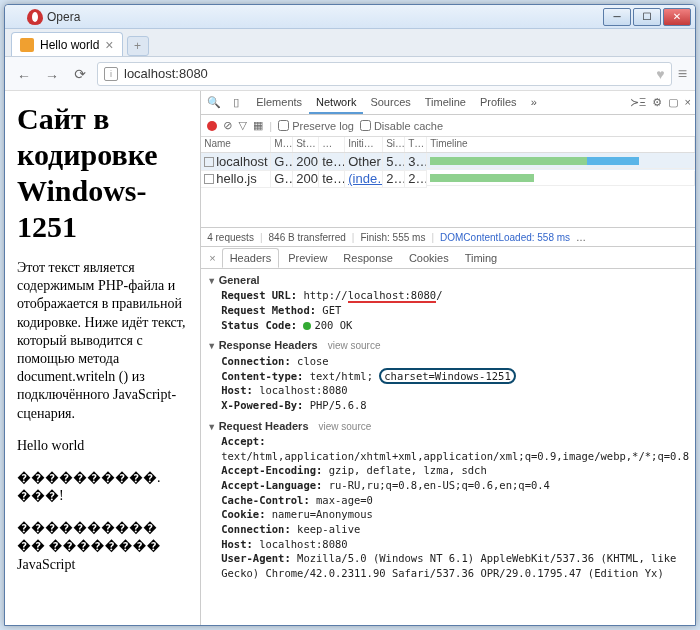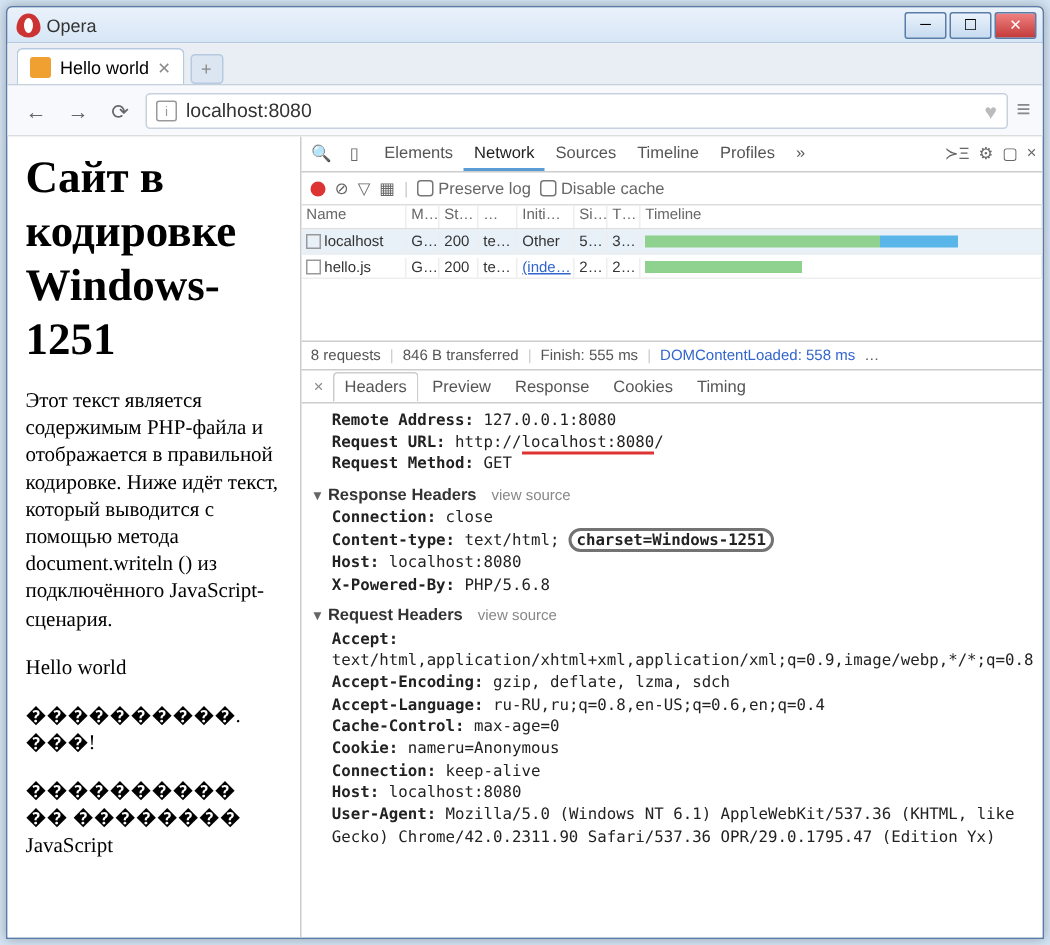--- a/index.html
+++ b/index.html
@@ -1,21 +1,21 @@
 <!DOCTYPE html>
 <html><head>
 <meta charset="utf-8">
 <style>
 * { box-sizing: border-box; margin: 0; padding: 0; }
 body { font-family: "Segoe UI", Tahoma, sans-serif; font-size: 12px; background: #d4e4f4; width: 700px; height: 630px; overflow: hidden; position: relative; }
 
 .window { position: absolute; top: 4px; left: 4px; right: 4px; bottom: 4px; background: #fff; border: 1px solid #5a7ca8; border-radius: 4px 4px 0 0; box-shadow: 0 0 8px rgba(0,0,0,.3); display: flex; flex-direction: column; }
 
 
-.titlebar { height: 24px; background: linear-gradient(#eaf2fb, #d7e6f6); display: flex; align-items: center; border-bottom: 1px solid #b5c9e0; border-radius: 4px 4px 0 0; }
+.titlebar { height: 24px; background: linear-gradient(#eaf2fb, #d7e6f6); display: flex; align-items: center; border-bottom: 1px solid #b5c9e0; border-radius: 4px 4px 0 0; padding-left: 16px; }
 .opera-logo { width: 16px; height: 16px; margin: 0 4px 0 6px; background: #c33; border-radius: 50% 50% 50% 50% / 60% 60% 40% 40%; position: relative; }
 .opera-logo::after { content:""; position:absolute; top:3px; left:5px; width:6px; height:10px; background:#fff; border-radius:50%; }
 .titlebar-text { font-size: 12px; color: #333; }
 .win-buttons { margin-left: auto; display: flex; gap: 2px; margin-right: 4px; }
 .win-btn { width: 28px; height: 18px; border: 1px solid #5a7ca8; border-radius: 2px; display:flex; align-items:center; justify-content:center; font-size:10px; font-family:Arial; }
 .win-min { background: linear-gradient(#eaf2fb,#c7dbf0); }
 .win-max { background: linear-gradient(#eaf2fb,#c7dbf0); }
 .win-close { background: linear-gradient(#f08080,#c43b3b); color:#fff; }
 
 
@@ -54,21 +54,21 @@
 
 .dt-bar2 { height:22px; border-bottom:1px solid #ddd; display:flex; align-items:center; gap:6px; padding:0 6px; color:#666; }
 .rec { width:10px; height:10px; background:#d33; border-radius:50%; }
 .chk { display:flex; align-items:center; gap:3px; font-size:11px; }
 .chk input { width:11px; height:11px; }
 
 .dt-cols { height:16px; border-bottom:1px solid #ddd; display:grid; grid-template-columns: 70px 22px 26px 26px 38px 22px 22px 1fr; font-size:10px; color:#666; }
 .dt-cols > div { padding:1px 3px; border-right:1px solid #eee; overflow:hidden; white-space:nowrap; }
 
 .dt-rows { height:74px; overflow:hidden; }
-.dt-row { display:grid; grid-template-columns: 70px 22px 26px 26px 38px 22px 22px 1fr; font-size:10px; height:17px; align-items:center; }
+.dt-row { display:grid; grid-template-columns: 70px 22px 26px 26px 38px 22px 22px 1fr; font-size:13px; height:17px; align-items:center; }
 .dt-row > div { padding:1px 3px; border-right:1px solid #eee; border-bottom:1px solid #eee; overflow:hidden; white-space:nowrap; }
 .dt-row.sel { background:#e8f0f8; }
 .row-doc { width:10px; height:10px; border:1px solid #999; display:inline-block; vertical-align:middle; margin-right:2px; }
 .timeline-bar { height:8px; background:linear-gradient(to right,#8fd18f 0 60%,#5ab5e8 60% 80%,transparent 80%); margin:2px 0; }
 
 .dt-summary { height:20px; border-top:1px solid #ccc; border-bottom:1px solid #ccc; display:flex; align-items:center; padding:0 6px; gap:6px; font-size:10px; color:#555; }
 .dt-summary .sep { color:#ccc; }
 .dcl { color:#36c; }
 
 .dt-detail-tabs { height:22px; border-bottom:1px solid #ccc; display:flex; align-items:center; padding:0 4px; gap:2px; }
@@ -78,21 +78,21 @@
 
 .dt-body { flex:1; overflow:auto; padding:4px 6px; font-family: Menlo, Consolas, monospace; font-size:10.5px; line-height:1.4; color:#222; }
 .sect { margin-bottom:6px; }
 .sect-h { font-weight:bold; font-family:"Segoe UI",sans-serif; font-size:11px; color:#333; }
 .tri::before { content:"▼ "; font-size:9px; color:#666; }
 .vs { color:#888; font-weight:normal; font-family:"Segoe UI",sans-serif; font-size:10px; margin-left:10px; }
 .kv { padding-left: 14px; }
 .k { font-weight:bold; }
 .dot-green { display:inline-block; width:8px; height:8px; background:#3a3; border-radius:50%; margin-right:3px; vertical-align:middle; }
 .underline-red { border-bottom:2px solid #d33; }
-.circle-red { border:2px solid #737373; border-radius:10px; padding:0 3px;font-weight:bold; }
+.circle-red { border:2px solid #0c4a6e; border-radius:10px; padding:0 3px; }
 
 </style>
 </head>
 <body>
 
 <div class="window">
 
   <div class="titlebar">
     <div class="opera-logo"></div>
     <div class="titlebar-text">Opera</div>
@@ -203,21 +203,21 @@
           <div style="color:#36c;text-decoration:underline">(inde…</div>
           <div>2…</div>
           <div>2…</div>
           <div>
               <div class="timeline-bar" style="background:linear-gradient(to right,#8fd18f 0 40%,transparent 40%)"></div>
             </div>
         </div>
       </div>
 
       <div class="dt-summary">
-        <span>8 requests</span>
+        <span>4 requests</span>
           <span class="sep">|</span>
         <span>846 B transferred</span>
           <span class="sep">|</span>
         <span>Finish: 555 ms</span>
           <span class="sep">|</span>
         <span class="dcl">DOMContentLoaded: 558 ms</span>
         <span>…</span>
       </div>
 
       <div class="dt-detail-tabs">
@@ -225,23 +225,24 @@
         <div class="dtt active">Headers</div>
         <div class="dtt">Preview</div>
         <div class="dtt">Response</div>
         <div class="dtt">Cookies</div>
         <div class="dtt">Timing</div>
       </div>
 
       <div class="dt-body">
 
         <div class="sect">
-          <div class="kv"><span class="k">Remote Address:</span> <span>127.0.0.1:8080</span></div>
+          <div class="sect-h tri">General</div>
           <div class="kv"><span class="k">Request URL:</span> <span>http://</span><span class="underline-red">localhost:8080</span><span>/</span></div>
           <div class="kv"><span class="k">Request Method:</span> <span>GET</span></div>
+          <div class="kv"><span class="k">Status Code:</span> <span class="dot-green"></span><span>200 OK</span></div>
         </div>
 
         <div class="sect">
           <div class="sect-h tri"><span>Response Headers</span><span class="vs">view source</span></div>
           <div class="kv"><span class="k">Connection:</span> <span>close</span></div>
           <div class="kv"><span class="k">Content-type:</span> <span>text/html</span>; <span class="circle-red">charset=Windows-1251</span></div>
           <div class="kv"><span class="k">Host:</span> <span>localhost:8080</span></div>
           <div class="kv"><span class="k">X-Powered-By:</span> <span>PHP/5.6.8</span></div>
         </div>
 

